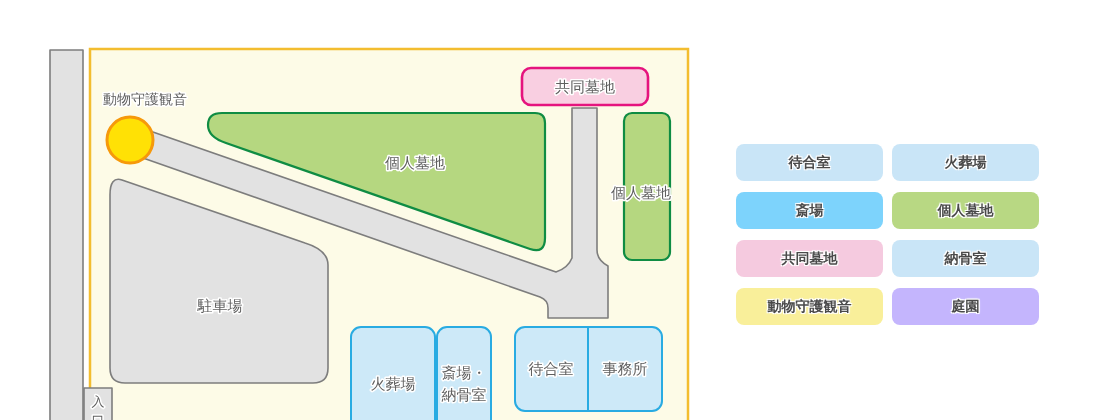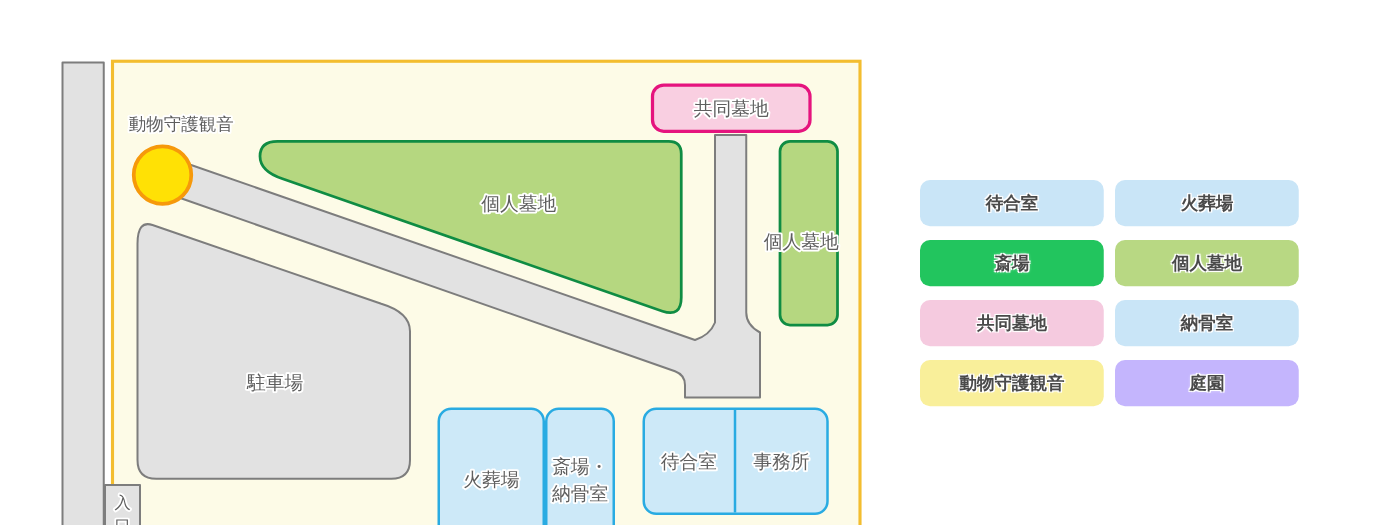--- a/index.html
+++ b/index.html
@@ -71,21 +71,21 @@
     <text class="map-label" x="464" y="362">納骨室</text>
     <text class="map-label" x="551" y="336">待合室</text>
     <text class="map-label" x="625" y="336">事務所</text>
     <text class="map-label tiny" x="98" y="368">入</text>
     <text class="map-label tiny" x="98" y="387">口</text>
   </svg>
 
   <div class="legend">
     <div class="legend-item" style="background: rgb(201, 229, 247);">待合室</div>
     <div class="legend-item" style="background: rgb(201, 229, 247);">火葬場</div>
-    <div class="legend-item" style="background: #22c55e;">斎場</div>
+    <div class="legend-item" style="background: #7dd3fc;">斎場</div>
     <div class="legend-item" style="background: rgb(184, 216, 131);">個人墓地</div>
     <div class="legend-item" style="background: rgb(245, 202, 223);">共同墓地</div>
     <div class="legend-item" style="background: rgb(201, 229, 247);">納骨室</div>
     <div class="legend-item" style="background: rgb(249, 239, 154);">動物守護観音</div>
     <div class="legend-item" style="background: #c4b5fd;">庭園</div>
   </div>
 
 </div>
 
 </body></html>

